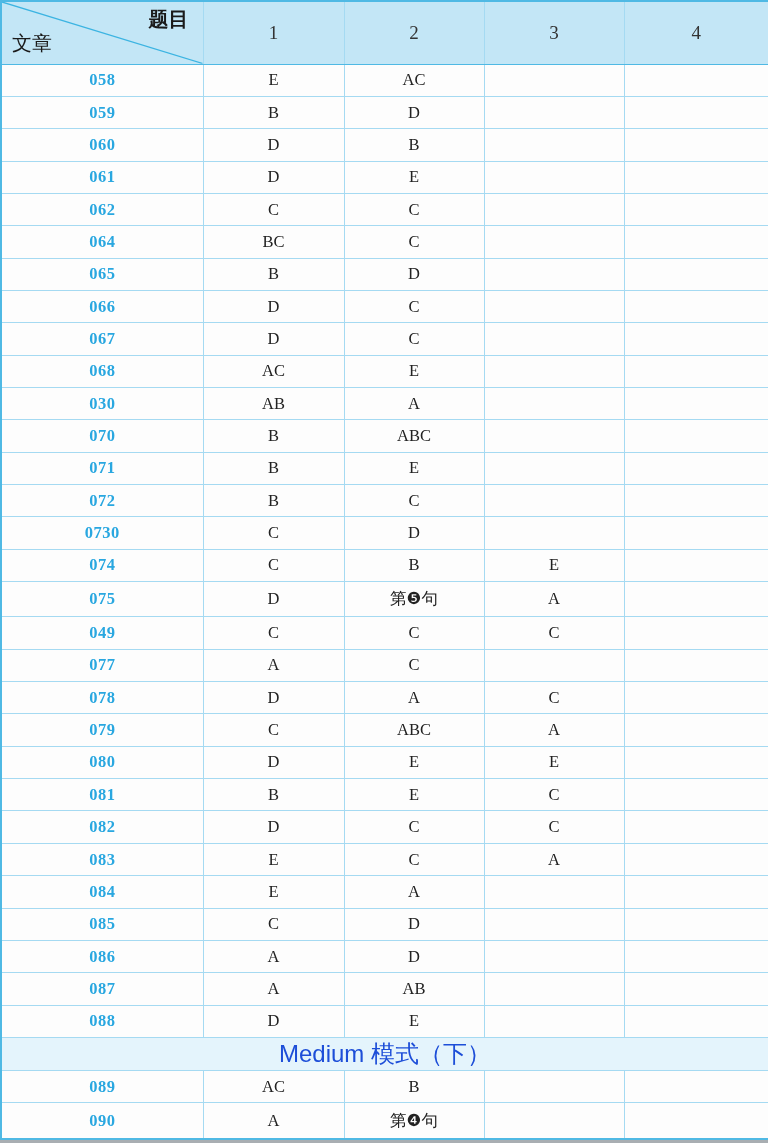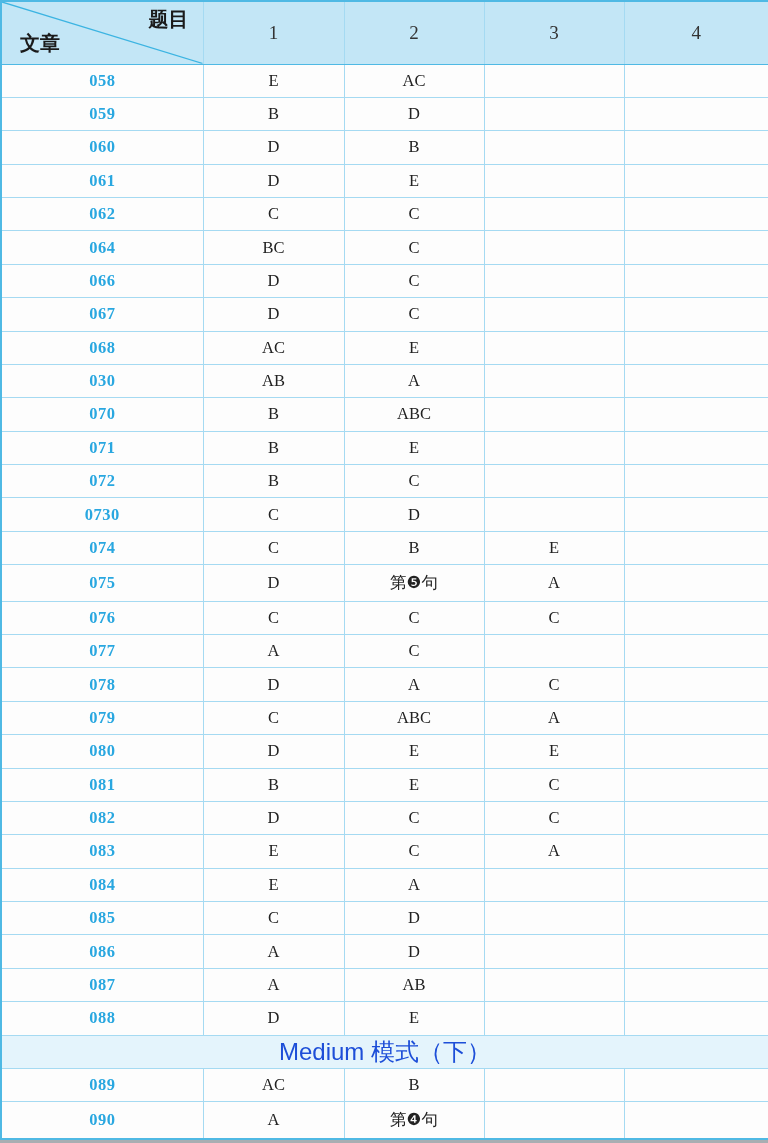--- a/index.html
+++ b/index.html
@@ -54,21 +54,21 @@
     position:absolute;left:0;top:0;width:100%;height:100%;
     display:block;
   }
   svg.diag line{stroke:var(--diag);stroke-width:1.6;}
   .corner-tr{
     position:absolute;top:4px;right:14px;
     font-size:20px;font-weight:bold;color:#1a1a1a;
   }
   .corner-bl{
     position:absolute;bottom:7px;left:10px;
-    font-size:20px;font-weight:bold;color:#1a1a1a;margin-left:8px;
+    font-size:20px;font-weight:normal;color:#1a1a1a;
   }
   td.row-label{
     color:var(--label);
     font-weight:bold;
     font-size:16.5px;
     letter-spacing:0.5px;
   }
   td.answer{
     color:var(--ink);
     font-size:16.5px;
@@ -145,20 +145,27 @@
           <td class="answer"></td>
         </tr>
         <tr>
           <td class="row-label">064</td>
           <td class="answer">BC</td>
           <td class="answer">C</td>
           <td class="answer"></td>
           <td class="answer"></td>
         </tr>
         <tr>
+          <td class="row-label">065</td>
+          <td class="answer">B</td>
+          <td class="answer">D</td>
+          <td class="answer"></td>
+          <td class="answer"></td>
+        </tr>
+        <tr>
           <td class="row-label">066</td>
           <td class="answer">D</td>
           <td class="answer">C</td>
           <td class="answer"></td>
           <td class="answer"></td>
         </tr>
         <tr>
           <td class="row-label">067</td>
           <td class="answer">D</td>
           <td class="answer">C</td>
@@ -215,21 +222,21 @@
           <td class="answer"></td>
         </tr>
         <tr>
           <td class="row-label">075</td>
           <td class="answer">D</td>
           <td class="answer">第❺句</td>
           <td class="answer">A</td>
           <td class="answer"></td>
         </tr>
         <tr>
-          <td class="row-label">076</td>
+          <td class="row-label">049</td>
           <td class="answer">C</td>
           <td class="answer">C</td>
           <td class="answer">C</td>
           <td class="answer"></td>
         </tr>
         <tr>
           <td class="row-label">077</td>
           <td class="answer">A</td>
           <td class="answer">C</td>
           <td class="answer"></td>

